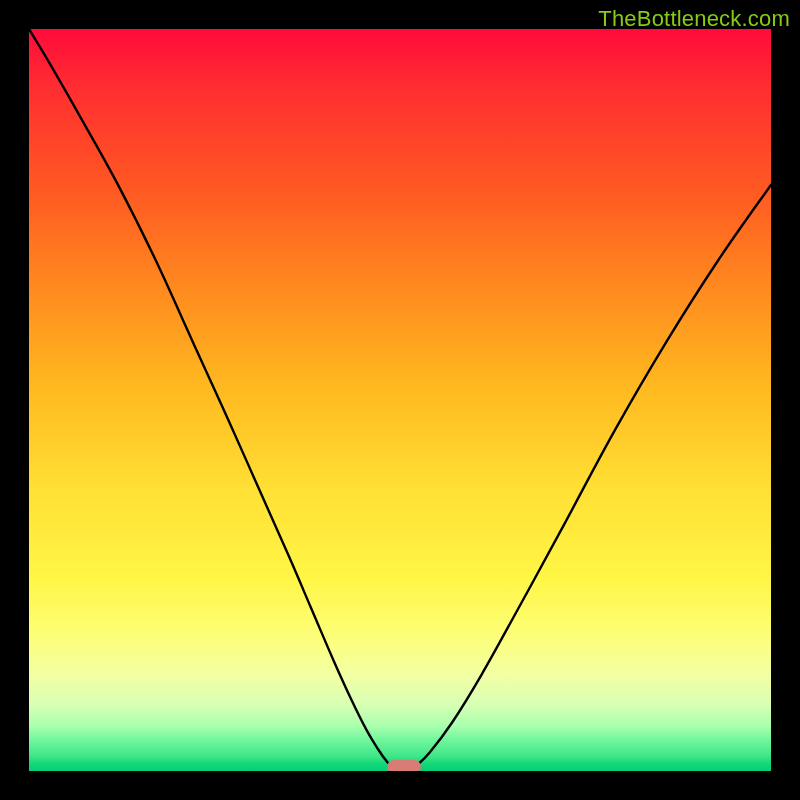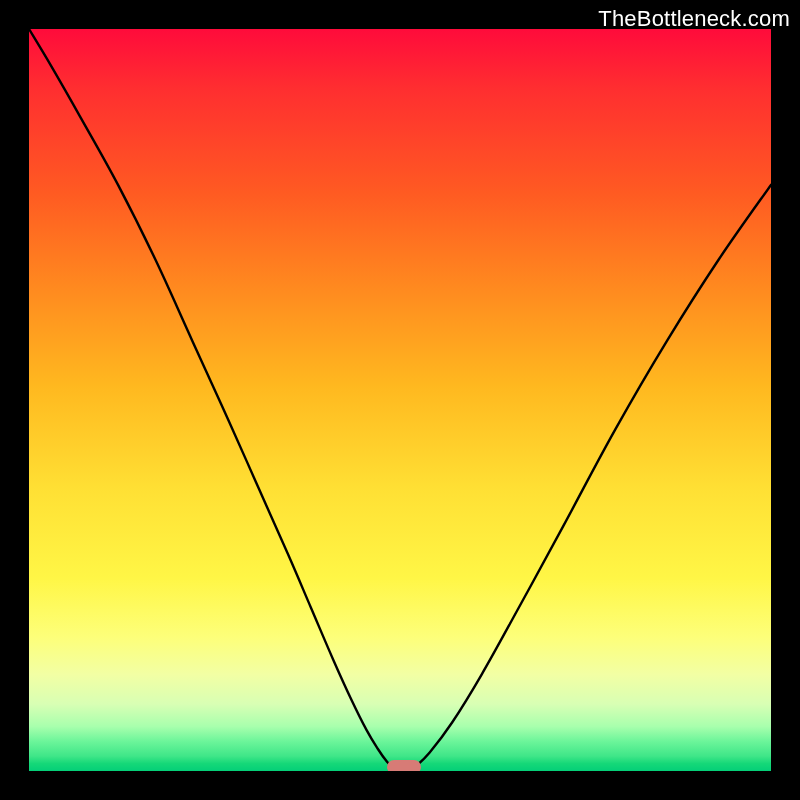--- a/index.html
+++ b/index.html
@@ -44,21 +44,21 @@
       #15d878 99%,
       #04cf78 100%
     );
   }
   .watermark {
     position: absolute;
     top: 6px;
     right: 10px;
     font-family: Arial, Helvetica, sans-serif;
     font-size: 22px;
-    color: #ffffff;
+    color: #84cc16;
     letter-spacing: 0.2px;
     user-select: none;
   }
   svg.curve {
     position: absolute;
     inset: 0;
   }
   .marker {
     position: absolute;
     width: 34px;

